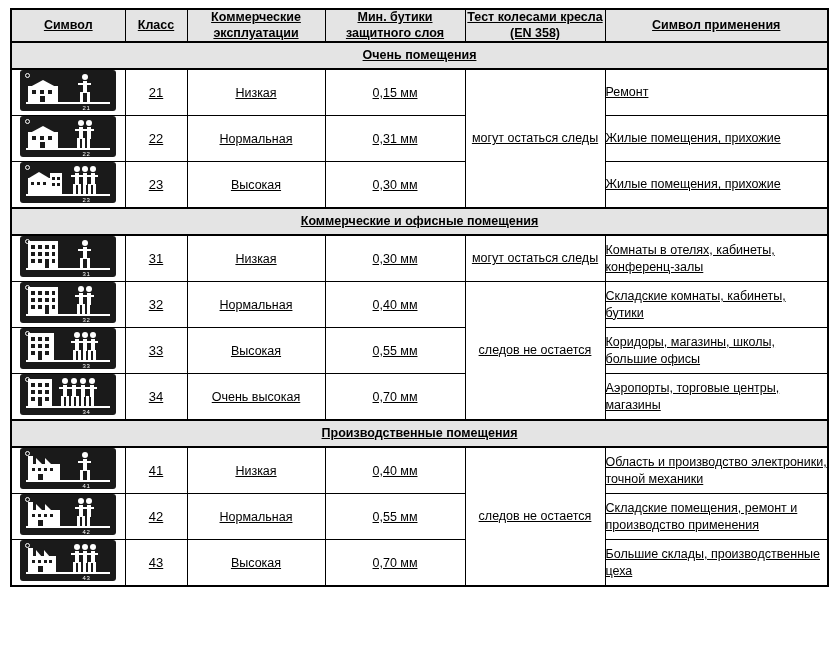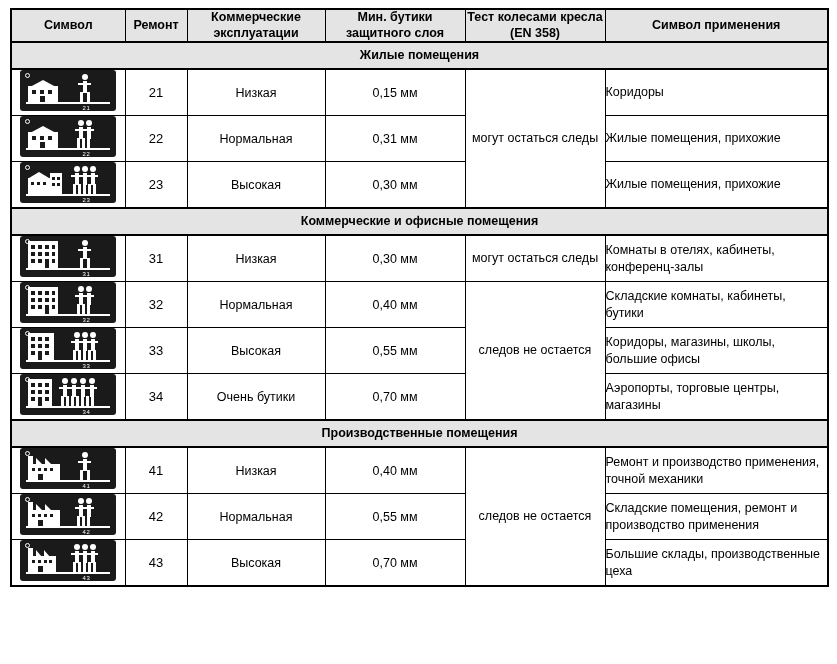--- a/index.html
+++ b/index.html
@@ -13,20 +13,21 @@
     font-family: "Liberation Sans", sans-serif;
     color: #000000;
     overflow: hidden;
   }
   .sheet {
     position: relative;
     width: 837px;
     height: 664px;
     box-sizing: border-box;
     padding: 8px 10px 4px 10px;
+    text-decoration: underline;
   }
   table.classtable {
     border-collapse: collapse;
     width: 817px;
     table-layout: fixed;
     border: 2px solid #000;
   }
   table.classtable td, table.classtable th {
     border: 1px solid #000;
     padding: 0;
@@ -147,31 +148,31 @@
       <col class="col-sym">
       <col class="col-class">
       <col class="col-int">
       <col class="col-thick">
       <col class="col-test">
       <col class="col-area">
     </colgroup>
     <thead>
       <tr>
         <th>Символ</th>
-        <th>Ремонт</th>
+        <th>Класс</th>
         <th>Коммерческие эксплуатации</th>
         <th>Мин. бутики защитного слоя</th>
         <th>Тест колесами кресла (EN 358)</th>
         <th>Символ применения</th>
       </tr>
     </thead>
     <tbody>
 
       <tr class="section">
-        <td colspan="6">Жилые помещения</td>
+        <td colspan="6">Очень помещения</td>
       </tr>
 
       <tr>
         <td class="cell-sym">
           <span class="sym">
             <span class="dot"></span>
             <span class="white ground"></span>
             <span class="bld" style="width:30px;height:24px;">
               <i style="left:0;top:8px;width:30px;height:16px;"></i>
               <i style="left:2px;top:2px;width:0;height:0;background:transparent;border-left:13px solid transparent;border-right:13px solid transparent;border-bottom:7px solid #fff;"></i>
@@ -187,21 +188,21 @@
               <i style="left:14px;top:18px;width:3px;height:10px;"></i>
               <i style="left:21px;top:18px;width:3px;height:10px;"></i>
             </span>
             <span class="num">21</span>
           </span>
         </td>
         <td class="cell-class">21</td>
         <td class="cell-int">Низкая</td>
         <td class="cell-thick">0,15 мм</td>
         <td class="cell-test" rowspan="3">могут остаться следы</td>
-        <td class="cell-area">Коридоры</td>
+        <td class="cell-area">Ремонт</td>
       </tr>
 
       <tr>
         <td class="cell-sym">
           <span class="sym">
             <span class="dot"></span>
             <span class="white ground"></span>
             <span class="bld" style="width:30px;height:24px;">
               <i style="left:0;top:8px;width:30px;height:16px;"></i>
               <i style="left:2px;top:2px;width:0;height:0;background:transparent;border-left:13px solid transparent;border-right:13px solid transparent;border-bottom:7px solid #fff;"></i>
@@ -424,21 +425,21 @@
               <i style="left:13px;top:18px;width:3px;height:10px;"></i>
               <i style="left:18px;top:18px;width:3px;height:10px;"></i>
               <i style="left:23px;top:18px;width:3px;height:10px;"></i>
               <i style="left:28px;top:18px;width:3px;height:10px;"></i>
               <i style="left:33px;top:18px;width:3px;height:10px;"></i>
             </span>
             <span class="num">34</span>
           </span>
         </td>
         <td class="cell-class">34</td>
-        <td class="cell-int">Очень бутики</td>
+        <td class="cell-int">Очень высокая</td>
         <td class="cell-thick">0,70 мм</td>
         <td class="cell-area">Аэропорты, торговые центры, магазины</td>
       </tr>
 
       <tr class="section">
         <td colspan="6">Производственные помещения</td>
       </tr>
 
       <tr>
         <td class="cell-sym">
@@ -463,21 +464,21 @@
               <i style="left:14px;top:18px;width:3px;height:10px;"></i>
               <i style="left:21px;top:18px;width:3px;height:10px;"></i>
             </span>
             <span class="num">41</span>
           </span>
         </td>
         <td class="cell-class">41</td>
         <td class="cell-int">Низкая</td>
         <td class="cell-thick">0,40 мм</td>
         <td class="cell-test" rowspan="3">следов не остается</td>
-        <td class="cell-area">Ремонт и производство применения, точной механики</td>
+        <td class="cell-area">Область и производство электроники, точной механики</td>
       </tr>
 
       <tr>
         <td class="cell-sym">
           <span class="sym">
             <span class="dot"></span>
             <span class="white ground"></span>
             <span class="bld" style="width:32px;height:26px;">
               <i style="left:0;top:10px;width:32px;height:16px;"></i>
               <i style="left:0;top:2px;width:5px;height:9px;"></i>

